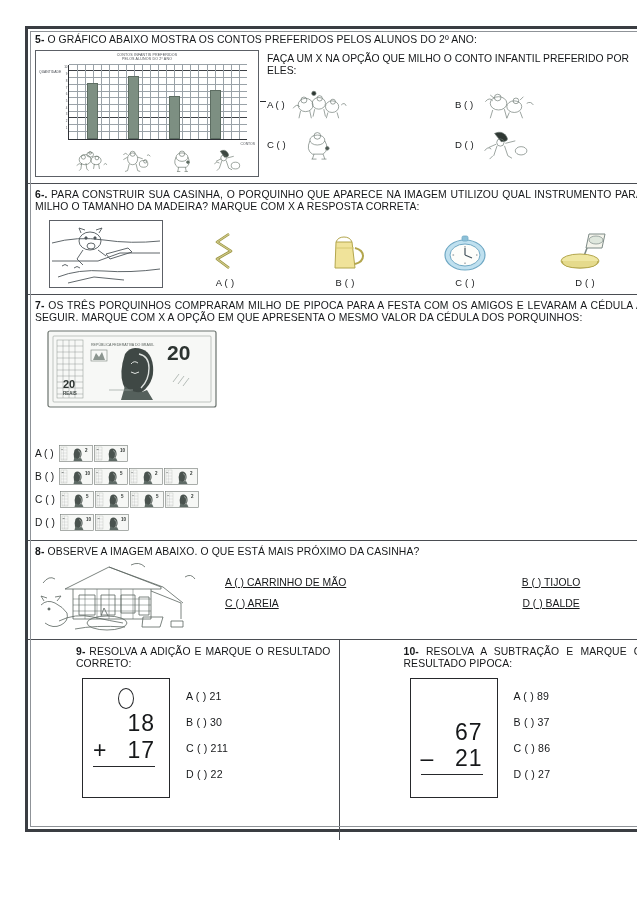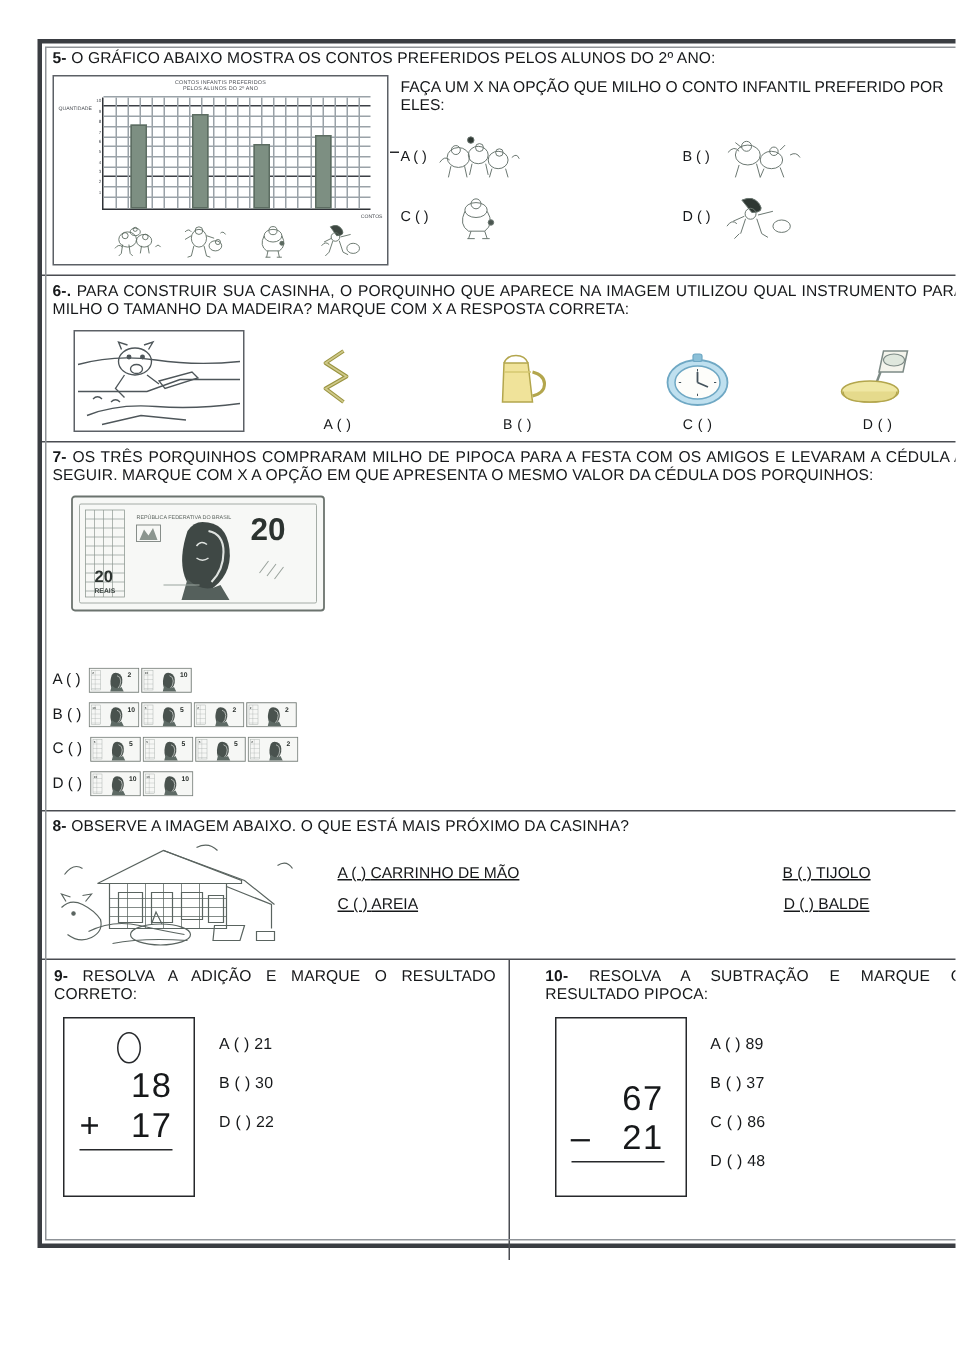--- a/index.html
+++ b/index.html
@@ -68,21 +68,21 @@
   
   #q8 .row{display:flex;gap:10px;margin-top:2px;}
   .housebox{width:180px;height:72px;flex:0 0 auto;}
   .q8opts{flex:1;padding-top:16px;}
   .q8line{display:flex;height:21px;font-size:10.4px;text-decoration:underline;}
   .q8line .c1{width:56%;}
   .q8line .c2{width:44%;text-align:center;}
 
   
   #qbottom{display:flex;height:200px;}
-  .half{flex:1;padding:6px 8px;box-sizing:border-box;}
+  .half{flex:1;padding:6px 8px;box-sizing:border-box;margin-left:40px;}
   .half.left{border-right:1.3px solid #4a4d52;}
   .opbox{display:flex;margin-top:7px;}
   .sumbox{width:86px;height:118px;border:1.6px solid #26282b;
           position:relative;flex:0 0 auto;margin-left:6px;}
   .sumbox.ind{margin-left:22px;}
   .carry{position:absolute;left:50%;transform:translateX(-50%);top:9px;
          width:14px;height:19px;border:1.4px solid #26282b;border-radius:50%;}
   .num{position:absolute;right:14px;font-size:23px;letter-spacing:1px;}
   .n1{top:31px;} .n1b{top:40px;}
   .n2{top:58px;left:10px;right:14px;display:flex;justify-content:space-between;
@@ -608,20 +608,21 @@
           <div class="carry"></div>
           <div class="num n1">18</div>
           <div class="num n2">
             <span>+</span>
             <span>17</span>
           </div>
         </div>
         <div class="choices" id="q9-choices">
             <div class="choice"><span>A (   )</span><span class="v">21</span></div>
             <div class="choice"><span>B (   )</span><span class="v">30</span></div>
+            <div class="choice"><span>C (   )</span><span class="v">211</span></div>
             <div class="choice"><span>D (   )</span><span class="v">22</span></div>
           </div>
       </div>
     </div>
 
     <div class="half">
       <div class="qtext" style="padding-left:16px">
         <b>10-</b>
         <span>RESOLVA A SUBTRAÇÃO E MARQUE O RESULTADO PIPOCA:</span>
       </div>
@@ -630,19 +631,19 @@
           <div class="num n1 n1b">67</div>
           <div class="num n2 n2b">
             <span>–</span>
             <span>21</span>
           </div>
         </div>
         <div class="choices" id="q10-choices">
             <div class="choice"><span>A (   )</span><span class="v">89</span></div>
             <div class="choice"><span>B (   )</span><span class="v">37</span></div>
             <div class="choice"><span>C (   )</span><span class="v">86</span></div>
-            <div class="choice"><span>D (   )</span><span class="v">48</span></div>
+            <div class="choice"><span>D (   )</span><span class="v">27</span></div>
           </div>
       </div>
     </div>
 
   </div>
 </div>
 
 </body></html>

